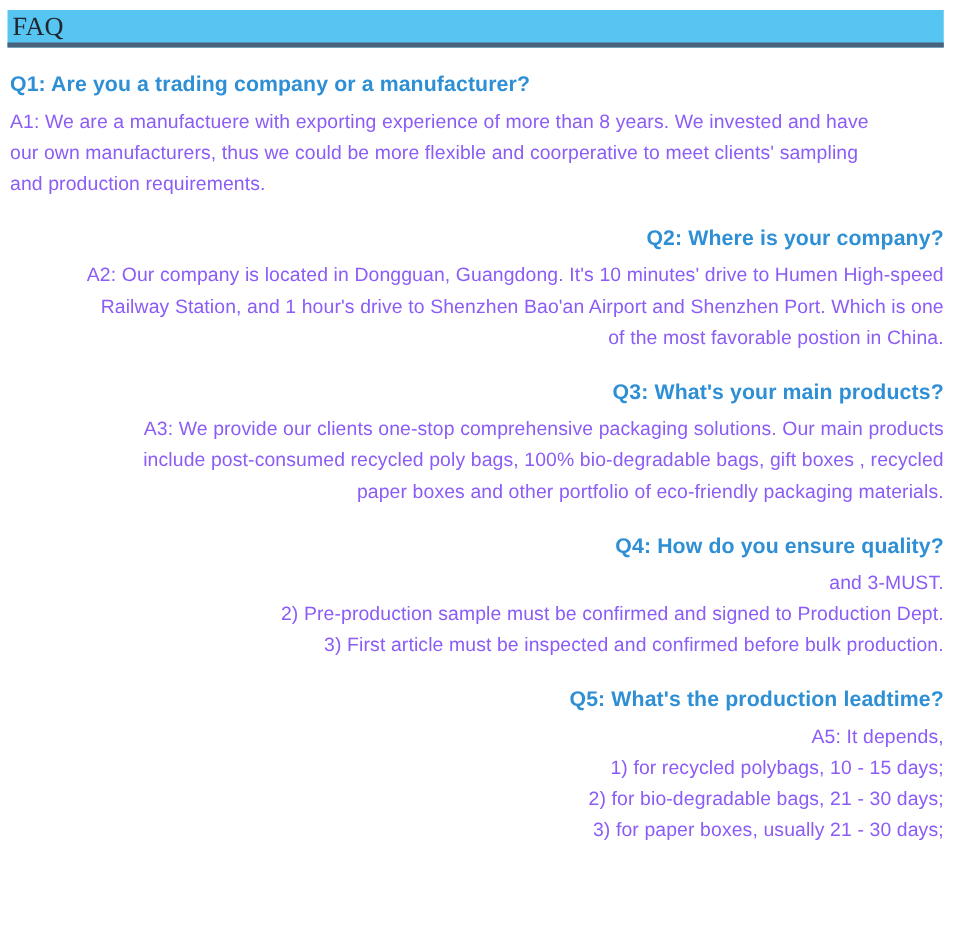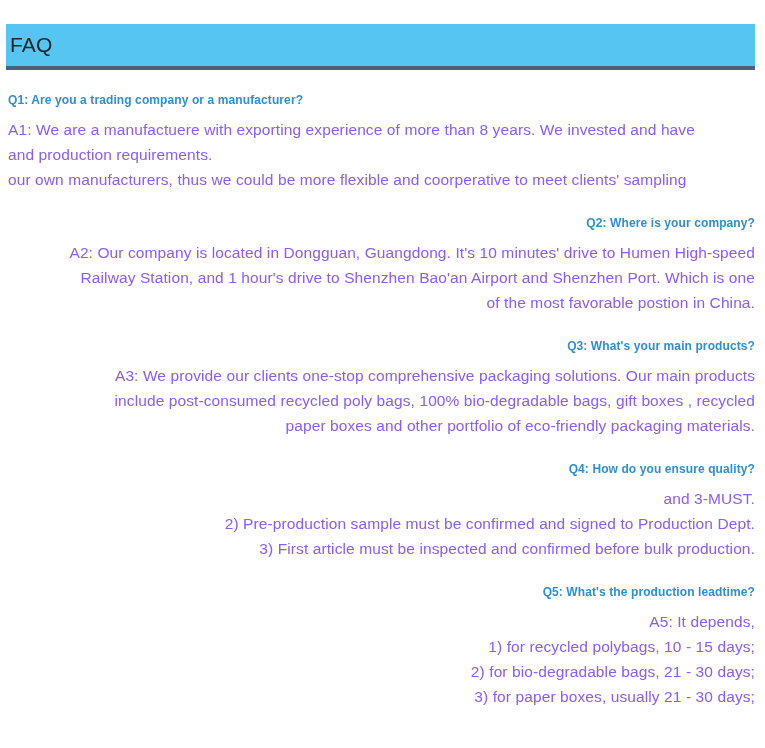--- a/index.html
+++ b/index.html
@@ -6,43 +6,44 @@
   html, body {
     width: 765px;
     background: #ffffff;
     font-family: "Liberation Sans", "DejaVu Sans", sans-serif;
   }
   body {
     height: 748px;
     overflow: hidden;
   }
   .faq-header {
-    margin: 24px 10px 0 6px;
-    height: 46px;
+    margin: 8px 10px 0 6px;
+    height: 30px;
     background: #57C5F1;
     border-bottom: 4px solid #47627A;
     display: flex;
     align-items: center;
     padding-left: 4px;
+    font-family: Liberation Serif, serif;
   }
   .faq-header h1 {
     font-size: 21px;
     font-weight: 400;
     color: #20262B;
     letter-spacing: 0.2px;
   }
   .faq-content {
     padding: 19px 10px 0 8px;
   }
   .faq-item + .faq-item {
     margin-top: 20px;
     text-align: right;
   }
   .question {
-    font-size: 12px;
+    font-size: 17px;
     font-weight: 700;
     color: #2E8FD5;
     line-height: 22px;
     margin-bottom: 6px;
     letter-spacing: 0.1px;
   }
   .answer-line {
     font-size: 15.5px;
     color: #8b5cf6;
     line-height: 25px;
@@ -56,22 +57,22 @@
 <header class="faq-header">
   <h1>FAQ</h1>
 </header>
 
 <main class="faq-content">
   <div id="faq-list">
   <section class="faq-item">
     <h2 class="question">Q1: Are you a trading company or a manufacturer?</h2>
     <div class="answer">
           <div class="answer-line">A1: We are a manufactuere with exporting experience of more than 8 years. We invested and have</div>
+          <div class="answer-line">our own manufacturers, thus we could be more flexible and coorperative to meet clients' sampling</div>
           <div class="answer-line">and production requirements.</div>
-          <div class="answer-line">our own manufacturers, thus we could be more flexible and coorperative to meet clients' sampling</div>
         </div>
   </section>
 
   <section class="faq-item">
     <h2 class="question">Q2: Where is your company?</h2>
     <div class="answer">
           <div class="answer-line">A2: Our company is located in Dongguan, Guangdong. It's 10 minutes' drive to Humen High-speed</div>
           <div class="answer-line">Railway Station, and 1 hour's drive to Shenzhen Bao'an Airport and Shenzhen Port. Which is one</div>
           <div class="answer-line">of the most favorable postion in China.</div>
         </div>

